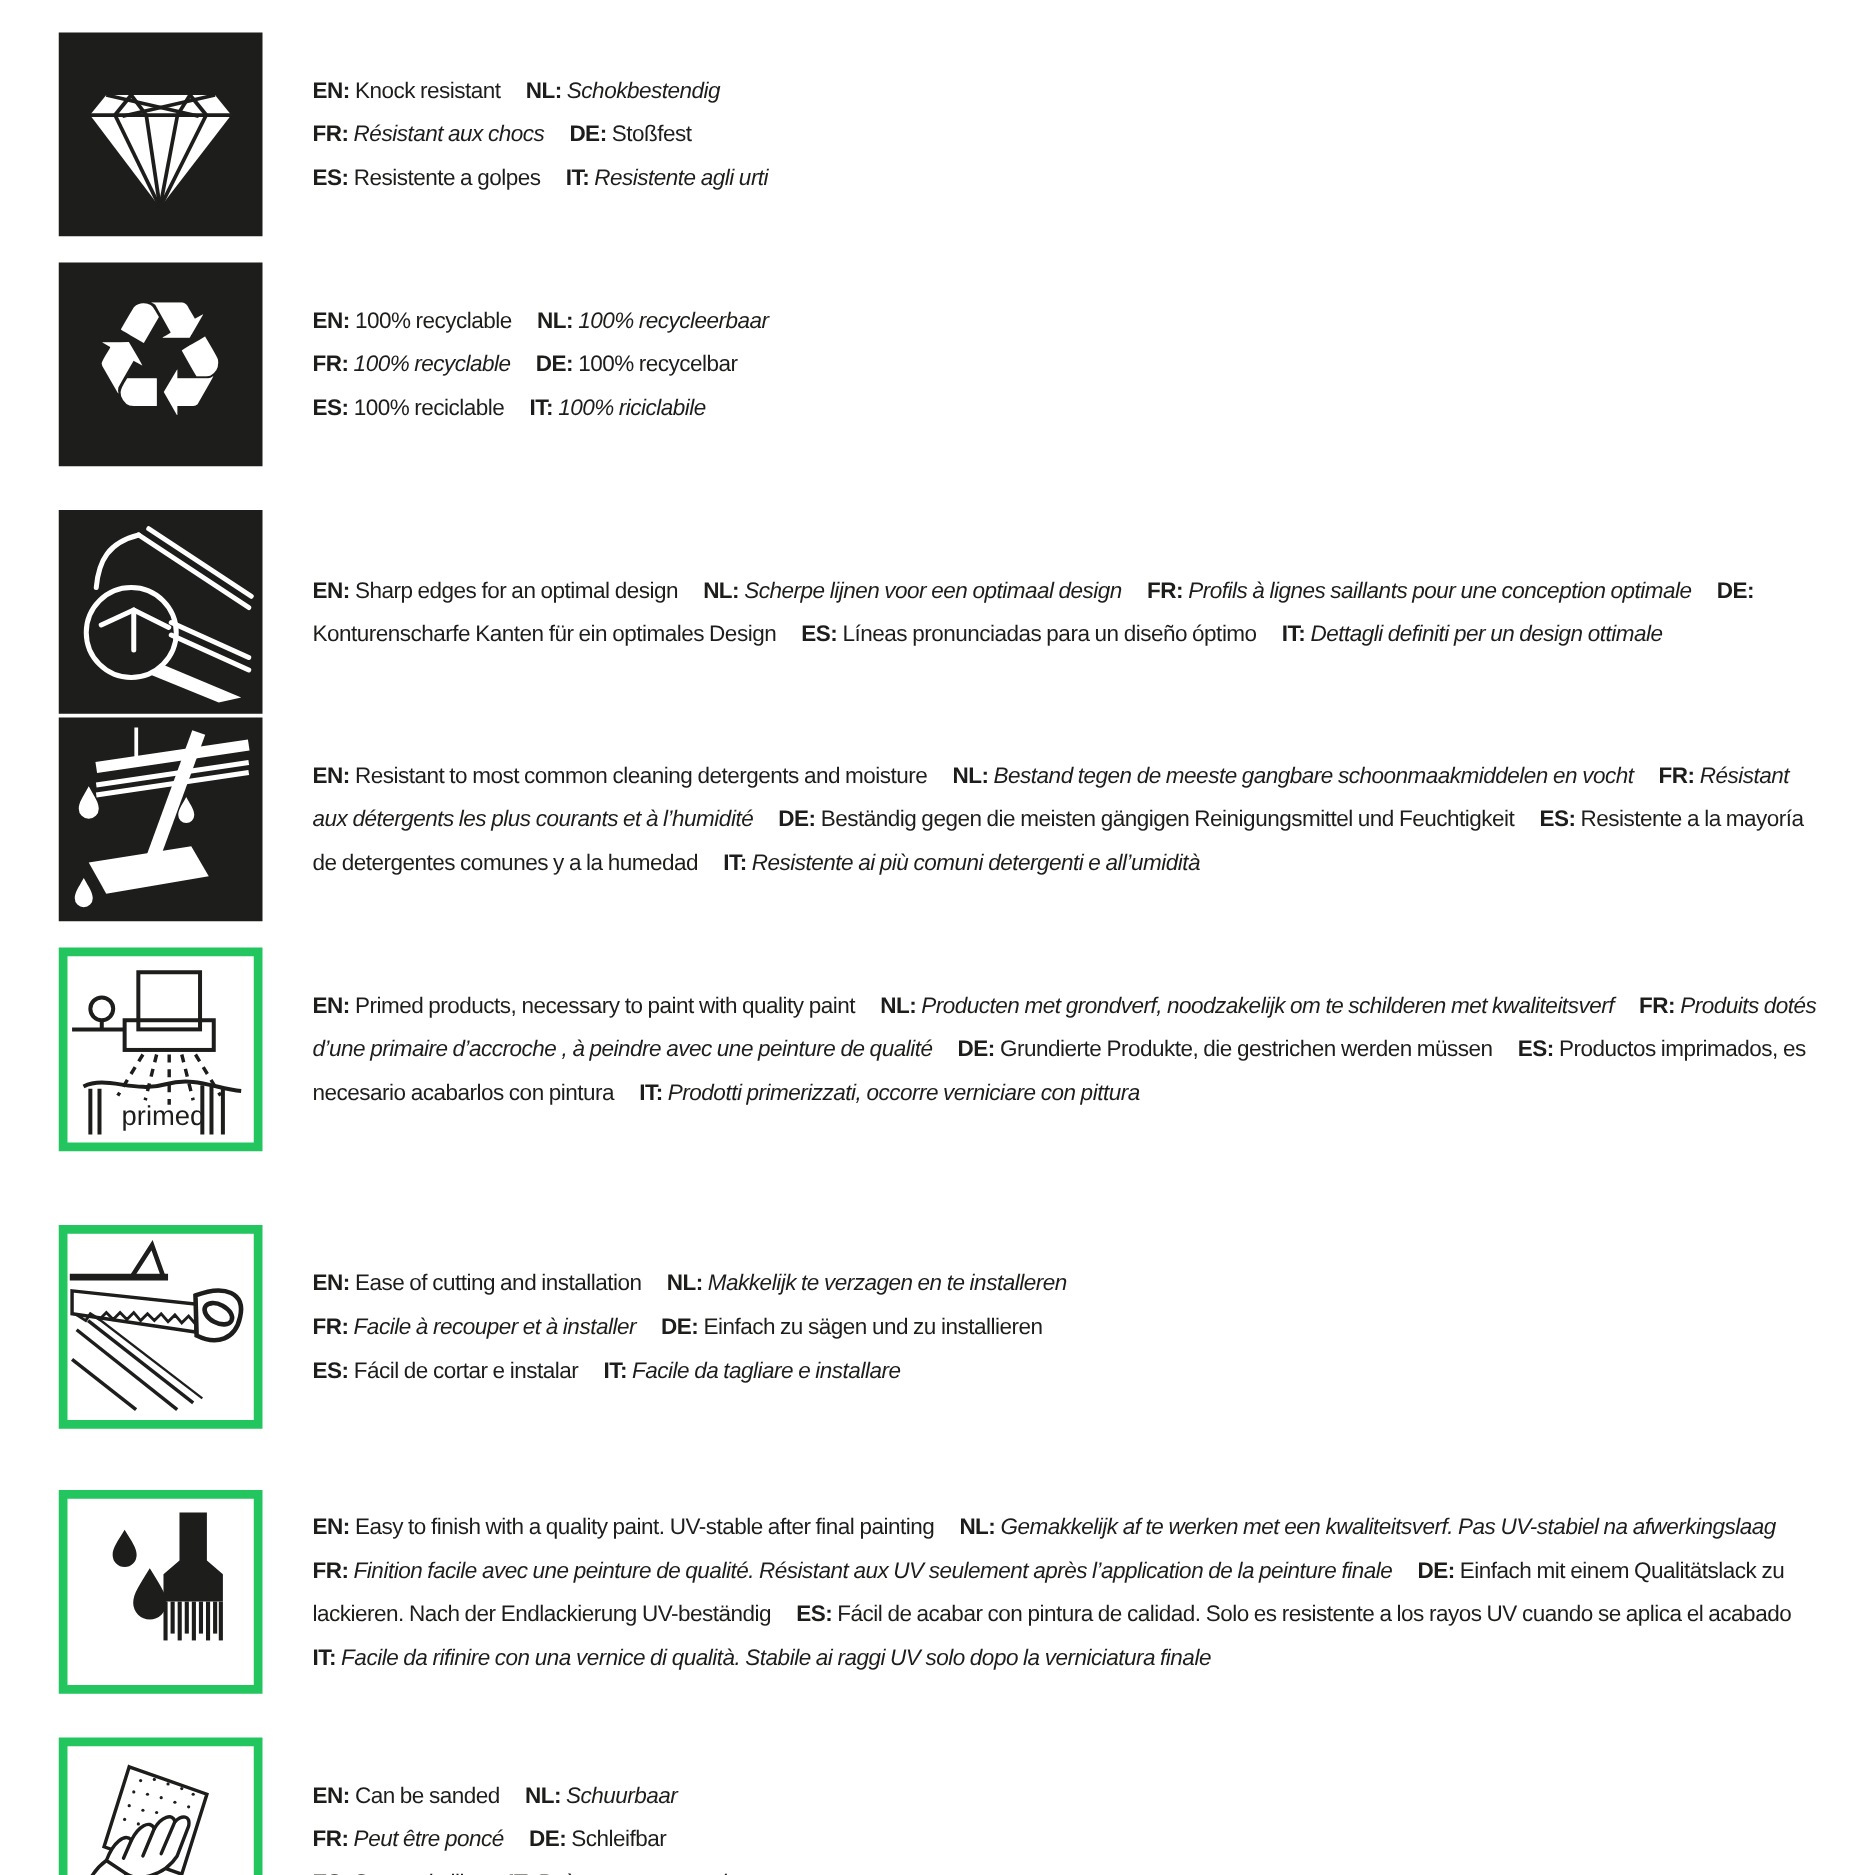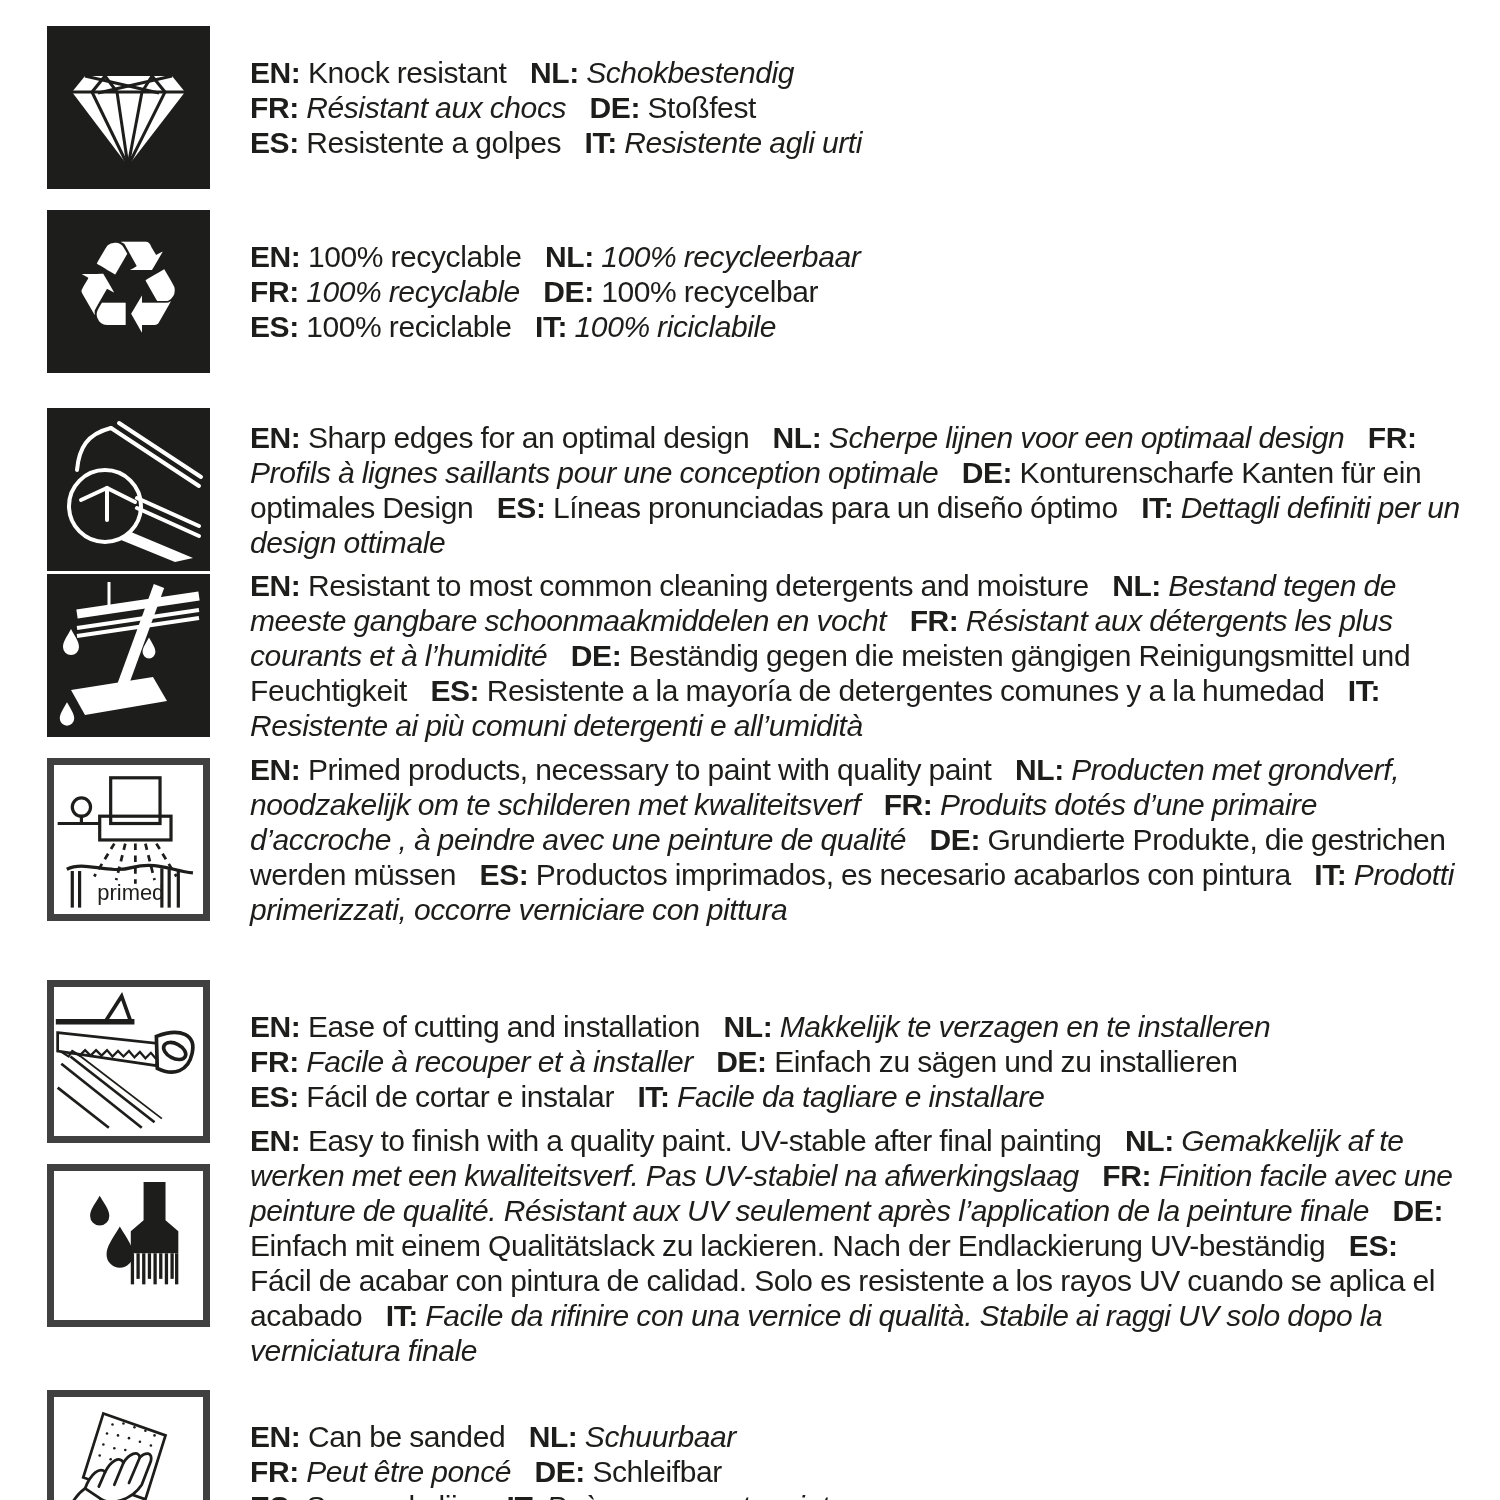--- a/index.html
+++ b/index.html
@@ -2,27 +2,27 @@
 <html><head>
 <meta charset="utf-8">
 <style>
   html,body{margin:0;padding:0;}
   body{
     width:1500px;height:1500px;position:relative;background:#ffffff;
     font-family:"Liberation Sans",sans-serif;color:#1d1d1b;overflow:hidden;
   }
   .row{position:absolute;left:47px;display:flex;align-items:center;gap:40px;height:163px;}
   .row1{top:26px}.row2{top:210px}.row3{top:408px}.row4{top:574px}
-  .row5{top:758px}.row6{top:980px}.row7{top:1164px}.row8{top:1390px}
+  .row5{top:758px}.row6{top:980px}.row7{top:1192px}.row8{top:1390px}
   .icon-box{width:163px;height:163px;flex:0 0 163px;box-sizing:border-box;}
   .icon-box.dark{background:#1d1d1b;}
-  .icon-box.light{background:#ffffff;border:7px solid #404040;}
+  .icon-box.light{background:#ffffff;border:7px solid #22c55e;}
   .icon-box svg{display:block;width:100%;height:100%;}
   .text{
-    width:1212px;font-size:30px;line-height:35px;
+    width:1212px;font-size:18px;line-height:35px;
     letter-spacing:-0.4px;word-spacing:-0.5px;
   }
   .entry{margin-right:16px;}
   .lbl{font-weight:bold;}
   .val.ital{font-style:italic;}
 </style>
 </head>
 <body>
 
 <div class="row row1">

